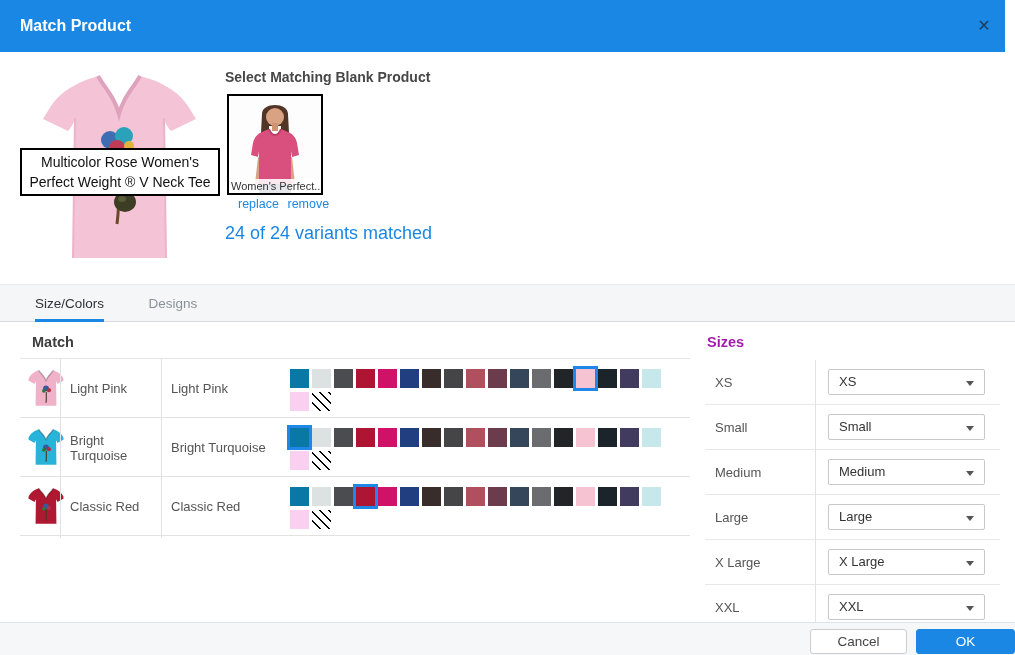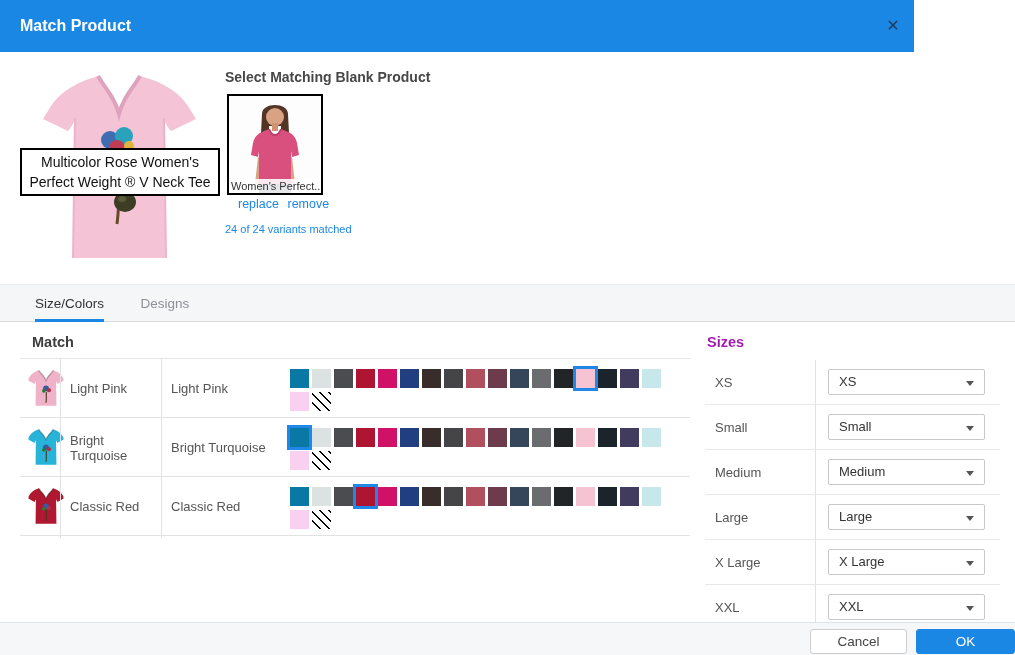--- a/index.html
+++ b/index.html
@@ -1,48 +1,48 @@
 <!DOCTYPE html>
 <html><head>
 <meta charset="utf-8">
 <style>
   * { margin:0; padding:0; box-sizing:border-box; }
   html,body { background:#fff; }
   body { font-family:"Liberation Sans","DejaVu Sans",sans-serif; }
   #app { position:relative; width:1015px; height:655px; background:#fff; overflow:hidden; }
 
   
-  .hdr { position:absolute; left:0; top:0; width:914px; height:52px; background:#1b87e5; }
+  .hdr { position:absolute; left:0; top:0; width:1005px; height:52px; background:#1b87e5; }
   .hdr-title { position:absolute; left:20px; top:0; line-height:52px; color:#fff; font-size:16px; font-weight:bold; }
   .close-x { position:absolute; right:10px; top:15px; width:22px; height:22px; color:#1d3c5c;
              font-size:16px; font-weight:bold; text-align:center; line-height:22px; cursor:pointer; }
 
   
   .preview { position:absolute; left:22px; top:62px; width:196px; height:204px; }
   .tooltip { position:absolute; left:-2px; top:86px; width:200px; min-height:45px; background:#fff;
              border:2px solid #000; font-size:14px; line-height:20px; color:#111; text-align:center;
              padding:2px 6px; }
 
   
   .blank-h { position:absolute; left:225px; top:69px; font-size:14px; font-weight:bold; color:#474747; }
   .thumb { position:absolute; left:227px; top:94px; width:96px; height:101px; border:2px solid #000;
            background:#fcfcfc; cursor:pointer; }
   .thumb svg { display:block; }
   .thumb-cap { position:absolute; left:0; bottom:0; width:100%; background:rgba(255,255,255,.88);
                font-size:11px; color:#333; padding:1px 2px; white-space:nowrap; overflow:hidden; }
   .links { position:absolute; left:225px; top:197px; font-size:12.5px;padding-left:13px; }
   .links a { color:#1b87e5; text-decoration:none; margin-right:5px; cursor:pointer; }
-  .variants { position:absolute; left:225px; top:223px; font-size:11px; color:#1b87e5; }
+  .variants { position:absolute; left:225px; top:223px; font-size:18px; color:#1b87e5; }
 
   
   .tabbar { position:absolute; left:0; top:284px; width:1015px; height:38px; background:#f4f6f8;
             border-top:1px solid #ececec; border-bottom:1px solid #d9dbdd; }
   .tab { display:inline-block; margin-left:35px; height:37px; line-height:37px; font-size:13.5px;
          color:#8b9096; cursor:pointer; }
-  .tab + .tab { margin-left:32px; }
+  .tab + .tab { margin-left:40px; }
   .tab.active { color:#2f3337; border-bottom:3px solid #1b87e5; }
 
   
   .colors-h { position:absolute; left:32px; top:334px; font-size:14.5px; font-weight:bold; color:#3d3d3d; }
   .ctable { position:absolute; left:20px; top:358px; width:670px; border-top:1px solid #e6e6e6; }
   .crow { position:relative; height:59px; border-bottom:1px solid #e2e2e2; }
   .cthumb { position:absolute; left:8px; top:9px; }
   .cname { position:absolute; left:50px; top:0; width:86px; height:59px; display:flex; align-items:center;
            font-size:13px; color:#555; }
   .cmatch { position:absolute; left:151px; top:0; width:115px; height:59px; display:flex; align-items:center;

